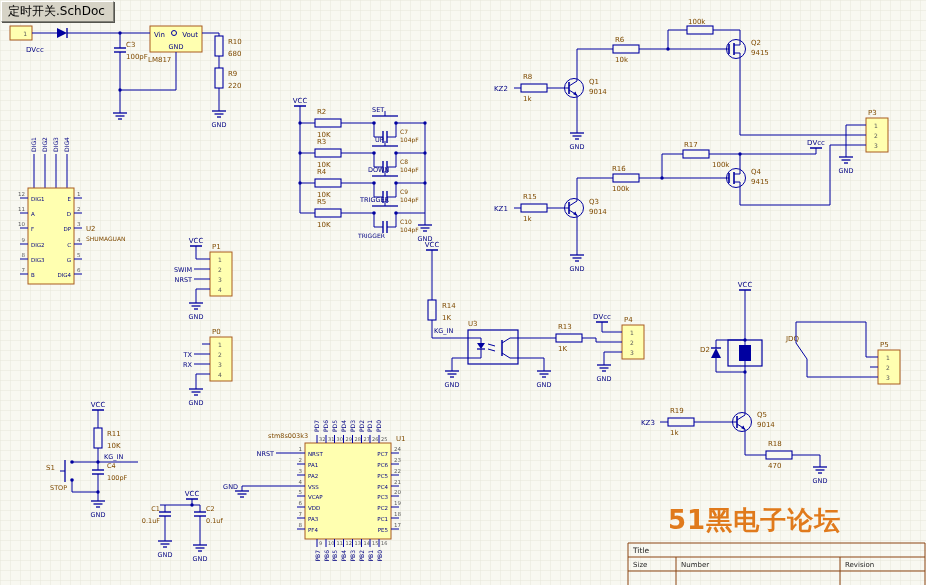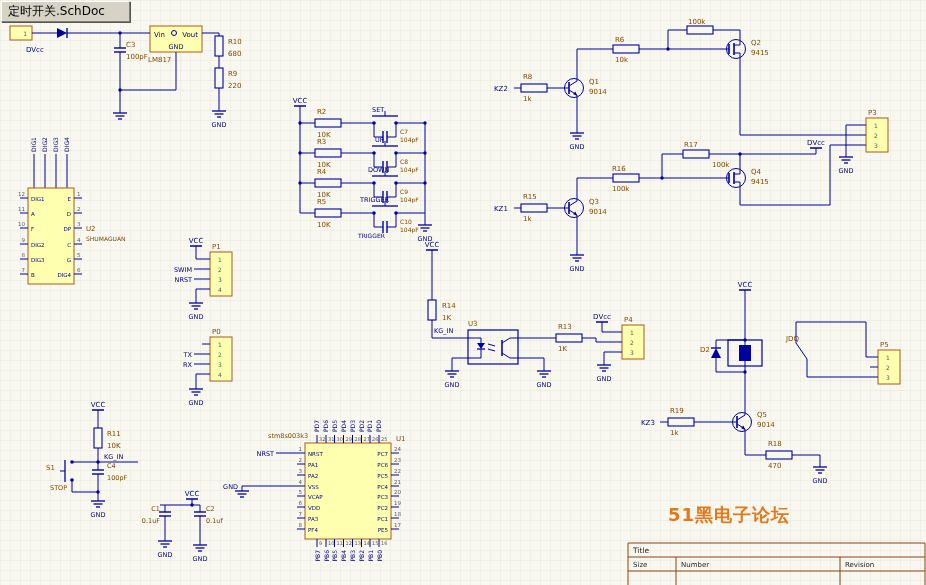--- a/index.html
+++ b/index.html
@@ -2,23 +2,23 @@
 <html><head>
 <meta charset="utf-8">
 <style>
   html,body{margin:0;padding:0;background:#888;}
   .screen{position:relative;width:926px;height:585px;overflow:hidden;background:#F8F8F1;
           font-family:"DejaVu Sans",sans-serif;}
   svg{position:absolute;left:0;top:0;}
   svg text{font-family:"DejaVu Sans",sans-serif;}
   .doc-tab{position:absolute;left:1px;top:1px;background:#D6D3C6;color:#000;
            border:1px solid #808078;border-top-color:#FFFFFF;border-left-color:#FFFFFF;
-           box-shadow:1px 1px 0 #55554F;padding:2px 24px 3px 6px;font-size:12px;line-height:14px;
+           box-shadow:1px 1px 0 #55554F;padding:2px 8px 3px 6px;font-size:12px;line-height:14px;
            font-family:"DejaVu Sans",sans-serif;}
-  .watermark{position:absolute;left:668px;top:503px;font-size:18px;font-weight:bold;
+  .watermark{position:absolute;left:668px;top:503px;font-size:26px;font-weight:bold;
              color:#E07A1C;letter-spacing:1px;font-family:"DejaVu Sans",sans-serif;}
 </style>
 </head>
 <body>
 
 <div class="screen">
   <svg id="schematic-svg" width="926" height="585" viewBox="0 0 926 585">
     <defs>
       <pattern id="grid" width="10" height="10" patternUnits="userSpaceOnUse">
         <path d="M 10 0 L 0 0 0 10" fill="none" stroke="#E5E5DA" stroke-width="1"></path>

